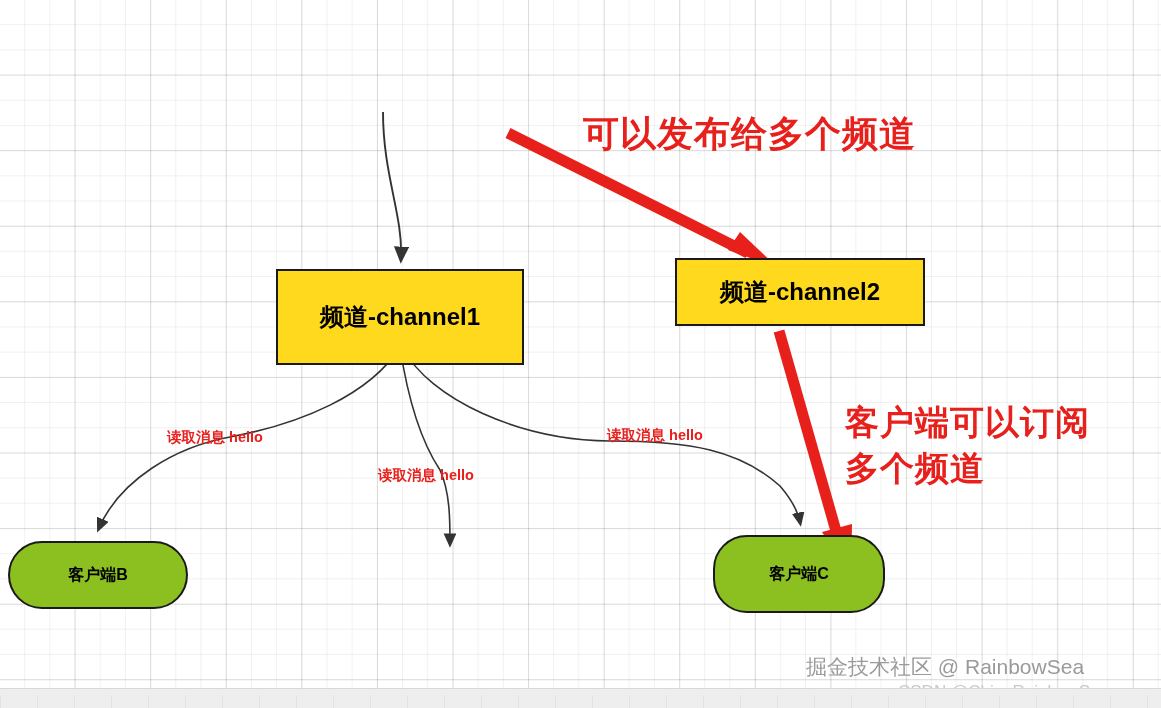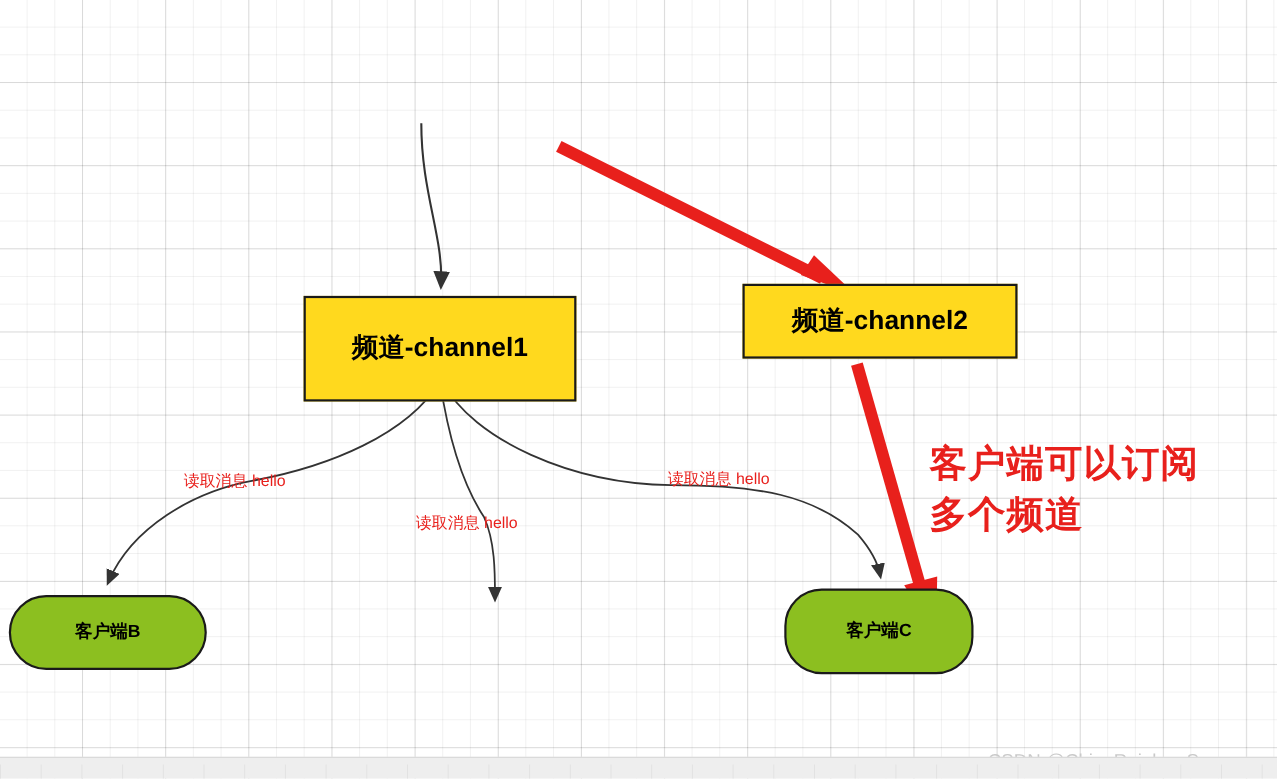--- a/index.html
+++ b/index.html
@@ -109,21 +109,21 @@
   .annot-subscribe {
     left: 845px;
     top: 400px;
     font-size: 34px;
     line-height: 1.35;
     letter-spacing: 1px;
   }
   .edge-label {
     position: absolute;
     color: #e8201c;
-    font-weight: normal;
+    font-weight: bold;
     font-size: 14.5px;
     white-space: nowrap;
   }
   .edge-label-a { left: 167px; top: 428px; }
   .edge-label-b { left: 378px; top: 466px; }
   .edge-label-c { left: 607px; top: 426px; }
   .watermark {
     position: absolute;
     white-space: nowrap;
   }
@@ -200,30 +200,32 @@
 
   <div class="node node-client node-clientA">
     <span>客户端B</span>
   </div>
 
 
   <div class="node node-client node-clientC">
     <span>客户端C</span>
   </div>
 
+  <div class="annot annot-publish">可以发布给多个频道</div>
 
   <div class="annot annot-subscribe">客户端可以订阅
 多个频道</div>
 
   <div class="edge-label edge-label-a">读取消息 hello</div>
 
   <div class="edge-label edge-label-b">读取消息 hello</div>
 
   <div class="edge-label edge-label-c">读取消息 hello</div>
 
+  <div class="watermark watermark-juejin">掘金技术社区 @ RainbowSea</div>
 
   <div class="watermark watermark-csdn">CSDN @ChinaRainbowSea</div>
 
   <div class="bottom-bar">
     <div class="bottom-bar-ticks"></div>
   </div>
 
 </div>
 
 </body></html>

